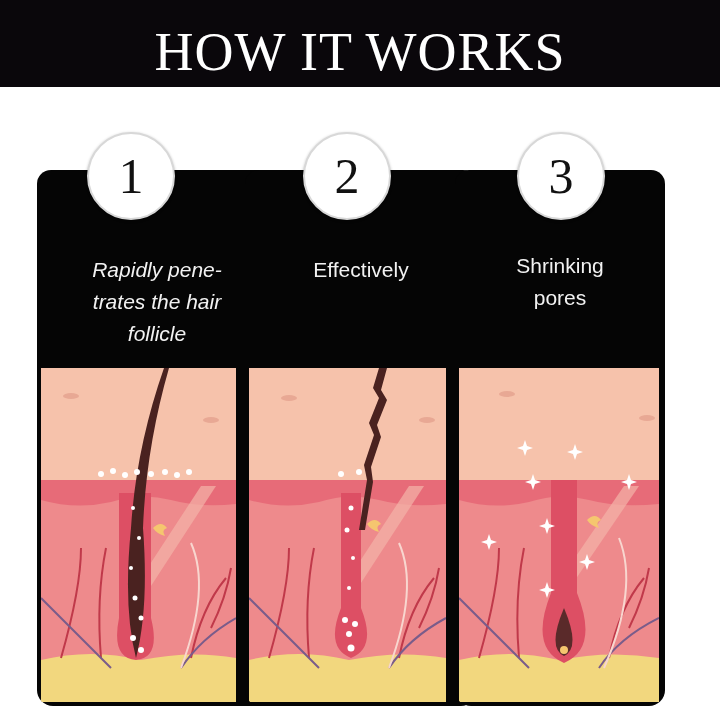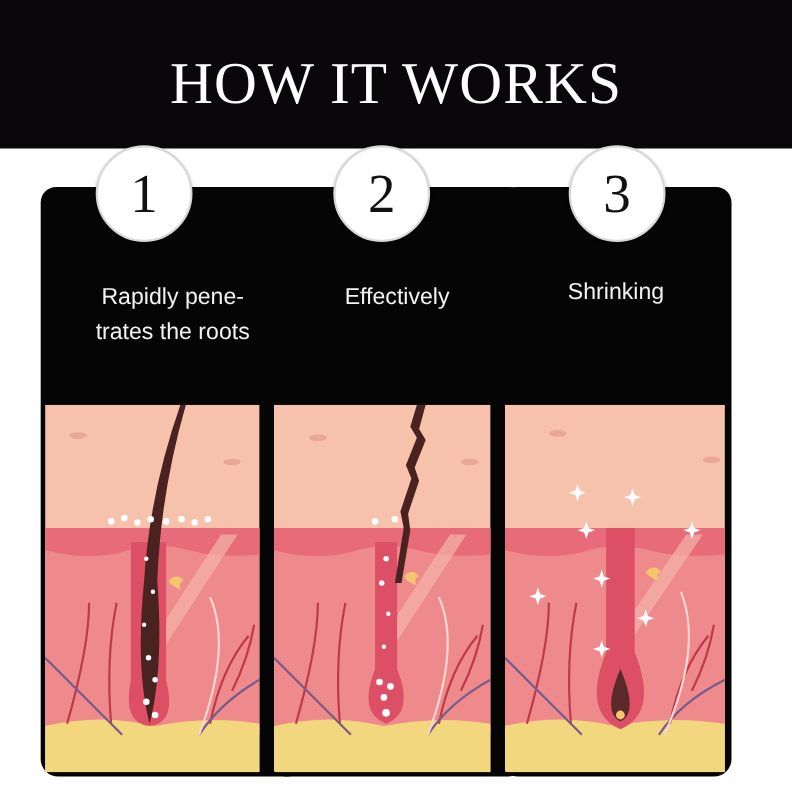--- a/index.html
+++ b/index.html
@@ -1,37 +1,38 @@
 <!DOCTYPE html>
 <html><head>
 <meta charset="utf-8">
 <style>
   html,body{margin:0;padding:0;background:#fff;}
   body{width:720px;height:720px;position:relative;overflow:hidden;font-family:"Liberation Sans",sans-serif;}
-  .header{position:absolute;left:0;top:0;width:720px;height:135px;background:#0a070b;display:flex;align-items:center;justify-content:center;}
+  .header{position:absolute;left:0;top:0;width:720px;height:87px;background:#0a070b;display:flex;align-items:center;justify-content:center;}
   .title{color:#fff;font-family:"Liberation Serif","DejaVu Serif",serif;font-size:54px;letter-spacing:1px;margin-top:16px;}
   .panel{position:absolute;top:170px;height:536px;background:#050505;border-radius:14px 14px 16px 16px;overflow:hidden;}
   .panel .text{position:absolute;left:0;right:0;top:84px;color:#f2f2f2;font-size:21px;line-height:32px;text-align:center;}
   .panel svg{position:absolute;left:4px;top:198px;}
   .badge{position:absolute;top:132px;width:84px;height:84px;border-radius:50%;background:#fff;border:2px solid #d8d8d8;box-shadow:0 1px 3px rgba(0,0,0,.3);display:flex;align-items:center;justify-content:center;font-family:"Liberation Serif","DejaVu Serif",serif;font-size:50px;color:#111;z-index:3;}
 </style>
 </head>
 <body>
 
 <div class="header">
   <div class="title">HOW IT WORKS</div>
 </div>
 
 <div class="badge" style="left:87px;">
     <span>1</span>
   </div>
-<div class="panel" style="left:37px;width:240px;">
+<div class="panel" style="left:37px;width:240px;font-style:italic;">
   <div class="text">
     <div>Rapidly pene-</div>
-      <div>trates the roots</div>
+      <div>trates the hair</div>
+      <div>follicle</div>
   </div>
   <svg width="195" height="334" viewBox="0 0 195 334">
     <rect x="0" y="0" width="195" height="334" fill="#f6c2ab"></rect>
     <ellipse cx="30" cy="28" rx="8" ry="3" fill="#e8a894"></ellipse>
     <ellipse cx="170" cy="52" rx="8" ry="3" fill="#e8a894"></ellipse>
     <path d="M0 112 H195 V300 H0 Z" fill="#ee8a8c"></path>
     <path d="M0 112 H195 V136 Q160 140 130 132 Q100 124 70 134 Q35 142 0 132 Z" fill="#e76b78"></path>
     <path d="M0 292 Q50 280 100 292 Q150 282 195 290 V334 H0 Z" fill="#f2d77e"></path>
     <path d="M160 118 L175 118 L110 218 L100 210 Z" fill="#f3b4a8" opacity=".7"></path>
     <path d="M112 160 q8 -8 14 0 q-6 2 -2 8 q-8 -2 -12 -8z" fill="#f5c66f"></path>
@@ -95,20 +96,21 @@
     </g>
   </svg>
 </div>
 
 <div class="badge" style="left:517px;">
     <span>3</span>
   </div>
 <div class="panel" style="left:455px;width:210px;">
   <div class="text" style="top:80px;">
     <div>Shrinking</div>
+      <div>pores</div>
   </div>
   <svg width="200" height="334" viewBox="0 0 200 334">
     <rect x="0" y="0" width="200" height="334" fill="#f6c2ab"></rect>
     <ellipse cx="48" cy="26" rx="8" ry="3" fill="#e8a894"></ellipse>
     <ellipse cx="188" cy="50" rx="8" ry="3" fill="#e8a894"></ellipse>
     <path d="M0 112 H200 V300 H0 Z" fill="#ee8a8c"></path>
     <path d="M0 112 H200 V136 Q160 140 130 132 Q100 124 70 134 Q35 142 0 132 Z" fill="#e76b78"></path>
     <path d="M0 292 Q50 280 100 292 Q150 282 200 290 V334 H0 Z" fill="#f2d77e"></path>
     <path d="M165 118 L180 118 L112 218 L102 210 Z" fill="#f3b4a8" opacity=".7"></path>
     <path d="M128 152 q8 -8 14 0 q-6 2 -2 8 q-8 -2 -12 -8z" fill="#f5c66f"></path>

